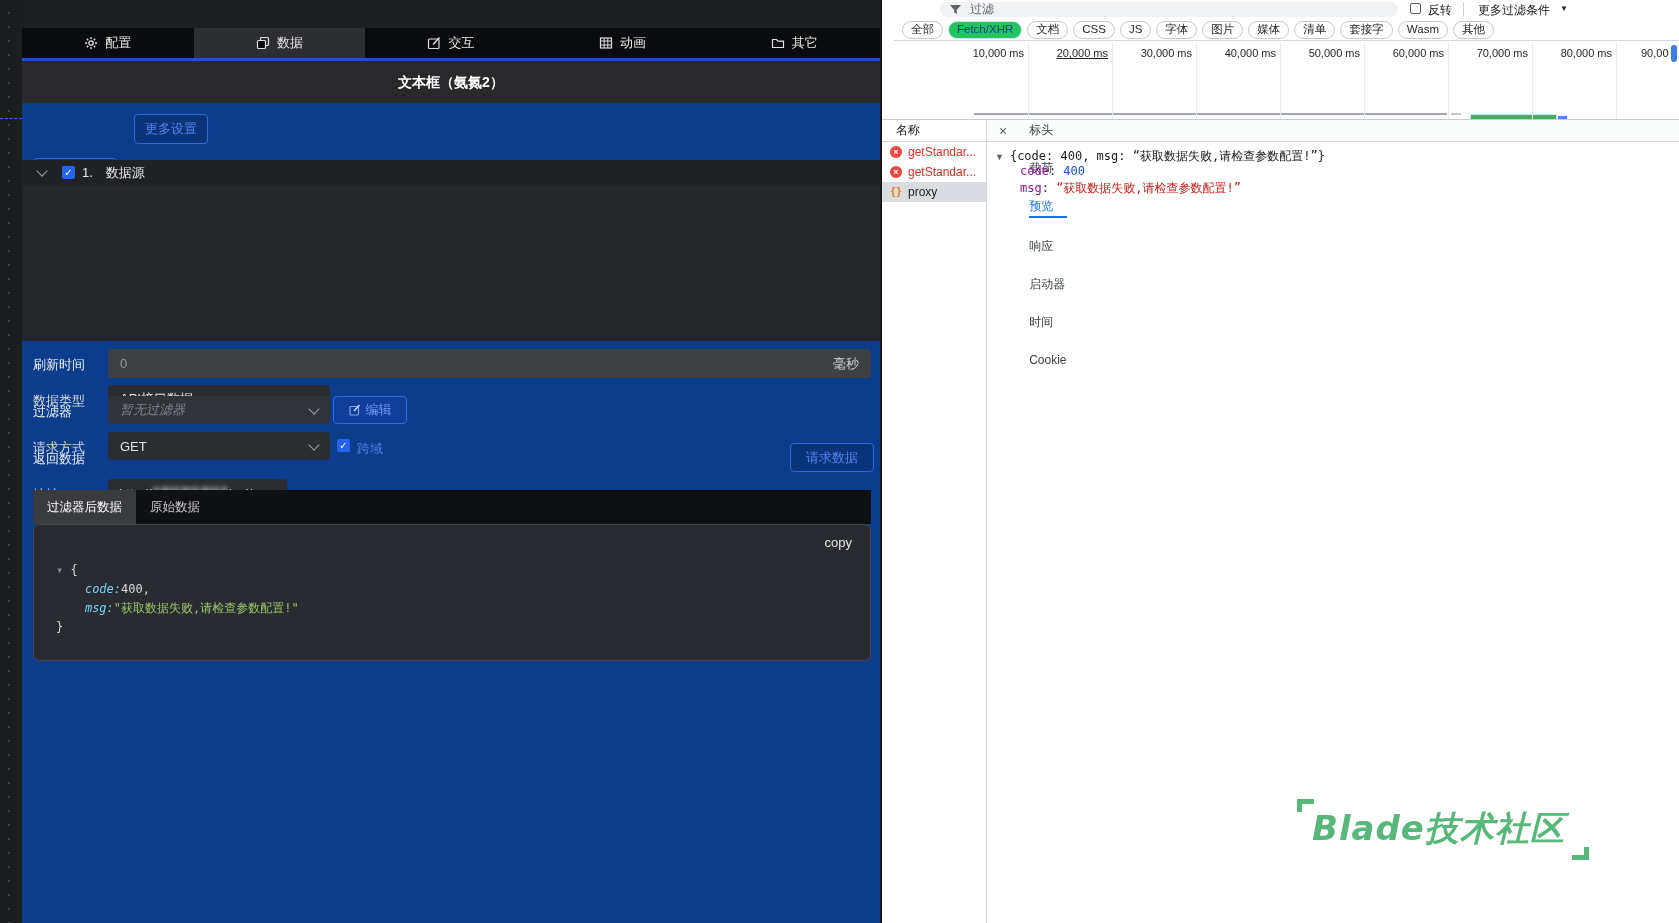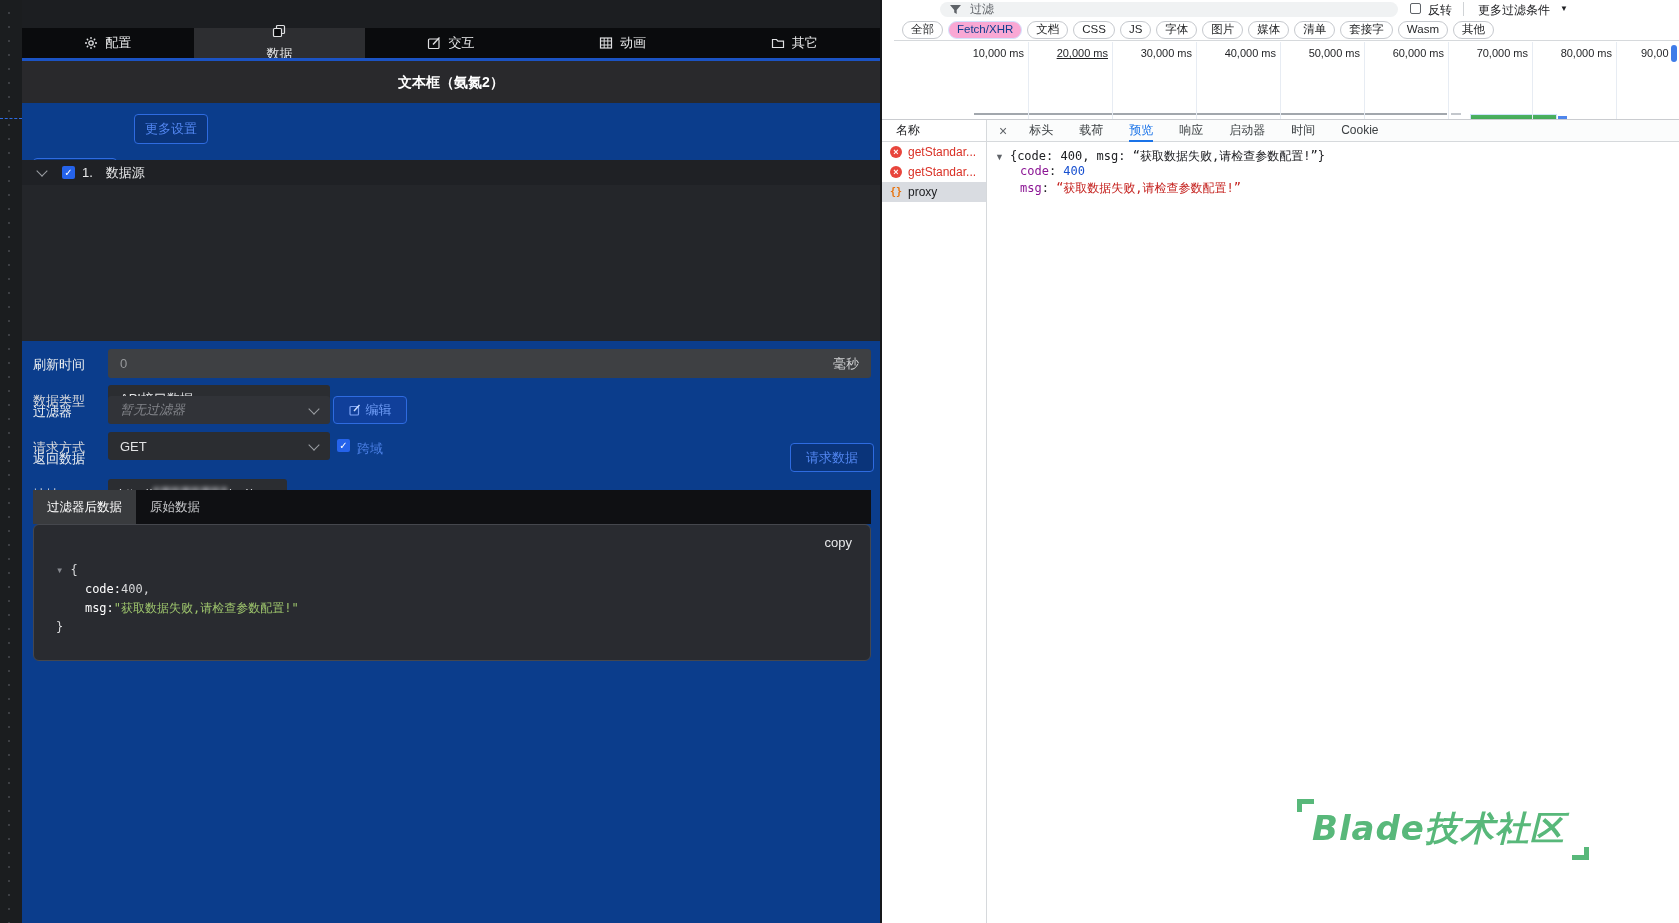--- a/index.html
+++ b/index.html
@@ -9,21 +9,21 @@
   
   #canvas-strip{position:absolute;left:0;top:0;width:22px;height:923px;background:#1b1d1f;
     background-image:radial-gradient(circle,#3d3f43 1px,transparent 1.3px);background-size:14px 14px;background-position:2px 6px;}
   #guide-line{position:absolute;left:0;top:118px;width:22px;border-top:1px dashed #2e6be0;}
 
   
   #panel{position:absolute;left:22px;top:0;width:858px;height:923px;background:#0b3d8c;}
   #panel-topband{position:absolute;left:0;top:0;width:858px;height:28px;background:#1c1e21;}
   #editor-tabs{position:absolute;left:0;top:28px;width:858px;height:30px;display:flex;background:#0a0b0d;}
   .etab{flex:1;display:flex;align-items:center;justify-content:center;gap:7px;color:#e8e9ea;font-size:13px;cursor:default;}
-  .etab.active{background:#2d2e31;flex-direction:column;}
+  .etab.active{background:#2d2e31;}
   .etab svg{display:block;}
   #tab-underline{position:absolute;left:0;top:58px;width:858px;height:3px;background:#1b53c4;}
   #component-title{position:absolute;left:0;top:61px;width:858px;height:42px;line-height:42px;text-align:center;
     background:#29292c;color:#fff;font-size:14px;font-weight:bold;}
 
   .obtn{position:absolute;box-sizing:border-box;border:1px solid #2e6be0;border-radius:4px;background:rgba(7,26,66,.25);
     color:#5286f0;font-size:13px;display:flex;align-items:center;justify-content:center;}
   #btn-add{left:11px;top:114px;width:84px;height:30px;margin-top:44px;}
   #btn-more{left:112px;top:114px;width:74px;height:30px;}
 
@@ -56,41 +56,41 @@
   #request-btn{left:768px;top:443px;width:84px;height:29px;}
 
   #result-tabs{position:absolute;left:11px;top:490px;width:838px;height:34px;background:#0f1013;display:flex;}
   .rtab{height:34px;display:flex;align-items:center;justify-content:center;font-size:12.5px;color:#c9cacd;padding:0 14px;}
   .rtab.active{background:#393b3e;color:#fff;}
 
   #code-block{position:absolute;left:11px;top:524px;width:838px;height:137px;box-sizing:border-box;
     background:#292b30;border:1px solid #45474d;border-radius:6px;}
   #copy-label{position:absolute;right:18px;top:10px;color:#e8e9eb;font-size:13px;}
   #code-lines{position:absolute;left:22px;top:36px;font-family:"DejaVu Sans Mono",monospace;font-size:12px;line-height:19px;white-space:pre;}
-  .tok-plain{color:#d8d9db;} .tok-dim{color:#85888e;} .tok-key{color:#ffffff;} .tok-str{color:#9dc46c;}
+  .tok-plain{color:#d8d9db;} .tok-dim{color:#85888e;} .tok-key{color:#7dd3fc;font-style:italic;} .tok-str{color:#9dc46c;}
 
   
   #devtools{position:absolute;left:880px;top:0;width:799px;height:923px;background:#fff;
     border-left:2px solid #17181a;box-sizing:border-box;}
   #dt-inner{position:absolute;left:0;top:0;width:797px;height:715px;}
 
   #filter-pill{position:absolute;left:58px;top:2px;width:458px;height:15px;border-radius:8px;background:#f0f2f3;
     display:flex;align-items:center;}
   #filter-pill svg{margin-left:9px;}
   #filter-text{margin-left:8px;font-size:12px;color:#5f6368;}
   #invert-box{position:absolute;left:528px;top:3px;width:11px;height:11px;border:1px solid #5f6368;border-radius:2px;box-sizing:border-box;background:#fff;}
   #invert-label{position:absolute;left:546px;top:2px;font-size:12px;color:#202124;}
   #tb-sep{position:absolute;left:581px;top:2px;width:1px;height:14px;background:#d0d3d6;}
   #more-filters{position:absolute;left:596px;top:2px;font-size:12px;color:#202124;}
   #more-caret{position:absolute;left:678px;top:4px;font-size:8px;color:#202124;}
 
   #chips-row{position:absolute;left:12px;top:19px;width:797px;height:22px;display:flex;align-items:center;gap:5px;
     padding-left:8px;box-sizing:border-box;border-bottom:1px solid #d6d9dc;}
   .chip{height:16px;line-height:15px;border:1px solid #c6c9ce;border-radius:9px;padding:0 8px;font-size:11.5px;color:#27282a;background:#fff;}
-  .chip.active{background:#f9a8d4;border-color:#d3e3fd;color:#113e8e;}
+  .chip.active{background:#22c55e;border-color:#d3e3fd;color:#113e8e;}
 
   #overview{position:absolute;left:0;top:42px;width:797px;height:78px;background:#fff;border-bottom:1px solid #caccd0;box-sizing:border-box;overflow:hidden;}
   .tl-line{position:absolute;top:0;width:1px;height:78px;background:#e7ecf3;}
   .tl-label{position:absolute;top:5px;font-size:11px;color:#1f2023;white-space:nowrap;}
   #bar-gray{position:absolute;left:92px;top:71px;width:473px;height:2px;background:#a2a7ad;}
   #bar-gray-tail{position:absolute;left:569px;top:71px;width:10px;height:2px;background:#c3c7cc;}
   #bar-green{position:absolute;left:588px;top:72px;width:85px;height:7px;background:linear-gradient(#4cb261,#3fa553);border:1px solid #cfe3fb;}
   #bar-blue-dash{position:absolute;left:676px;top:74px;width:9px;height:3px;background:#4f86ec;}
   #ov-scroll-thumb{position:absolute;left:789px;top:3px;width:6px;height:17px;border-radius:3px;background:#3f7ce8;}
 
@@ -101,21 +101,21 @@
   .req-row{height:20px;display:flex;align-items:center;}
   .req-row.selected{background:#d9dce1;}
   .req-icon{margin-left:8px;width:12px;height:12px;flex:none;}
   .err-ic{display:block;width:12px;height:12px;border-radius:50%;background:#e8453c;color:#fff;font-size:9px;line-height:12px;text-align:center;font-weight:bold;}
   .json-ic{display:block;font-family:"DejaVu Sans Mono",monospace;font-size:10px;line-height:12px;color:#e8710a;font-weight:bold;text-align:center;}
   .req-name{margin-left:6px;font-size:12px;color:#202124;white-space:nowrap;}
   .req-name.err{color:#d93025;}
 
   #detail-tabs{position:absolute;left:105px;top:120px;right:0;height:22px;background:#fbfcfc;border-bottom:1px solid #d6d9dc;box-sizing:border-box;display:flex;align-items:center;}
   #detail-close{margin-left:12px;font-size:14px;color:#5f6368;line-height:20px;}
-  #dtab-list{display:flex;margin-left:22px;gap:26px;height:22px;}
+  #dtab-list{display:flex;margin-left:22px;gap:18px;height:22px;flex-direction:column;}
   .dtab{font-size:12px;color:#3c4043;line-height:20px;height:22px;box-sizing:border-box;}
   .dtab.active{color:#1a73e8;border-bottom:2px solid #1a73e8;}
 
   #preview{position:absolute;left:105px;top:148px;right:0;font-family:"DejaVu Sans Mono",monospace;font-size:12px;}
   #pv-summary{position:absolute;left:8px;top:0;white-space:nowrap;color:#202124;}
   #pv-tri{font-size:9px;color:#5f6368;margin-right:6px;font-family:"Liberation Sans",sans-serif;}
   .pv-prop{position:absolute;left:33px;white-space:nowrap;color:#202124;}
   .pv-key{color:#8b1494;} .pv-num{color:#1750d0;} .pv-str{color:#c5221f;}
 
   #watermark-text{position:absolute;left:430px;top:806px;font-size:34px;font-weight:900;font-style:italic;

